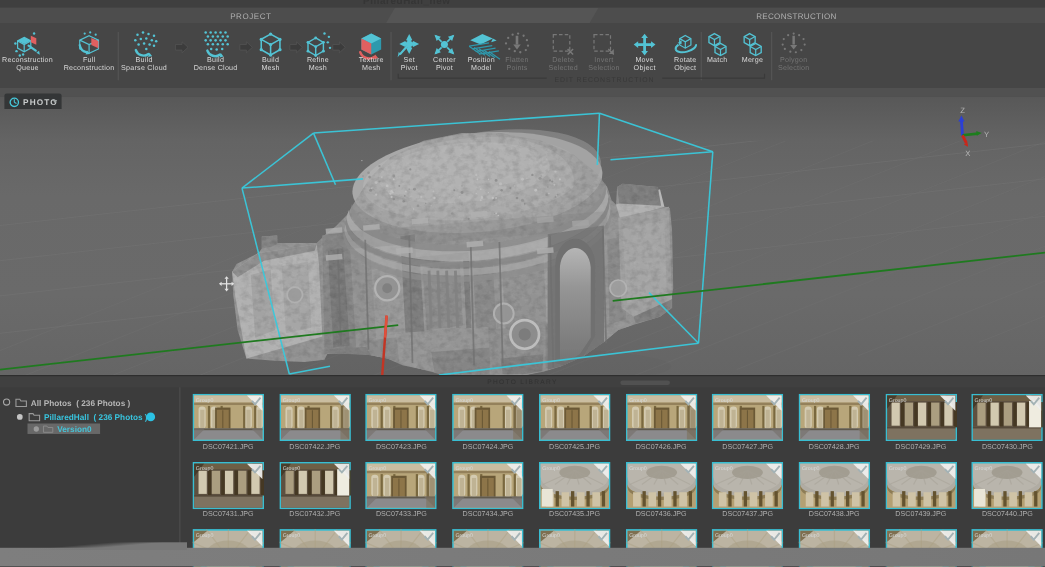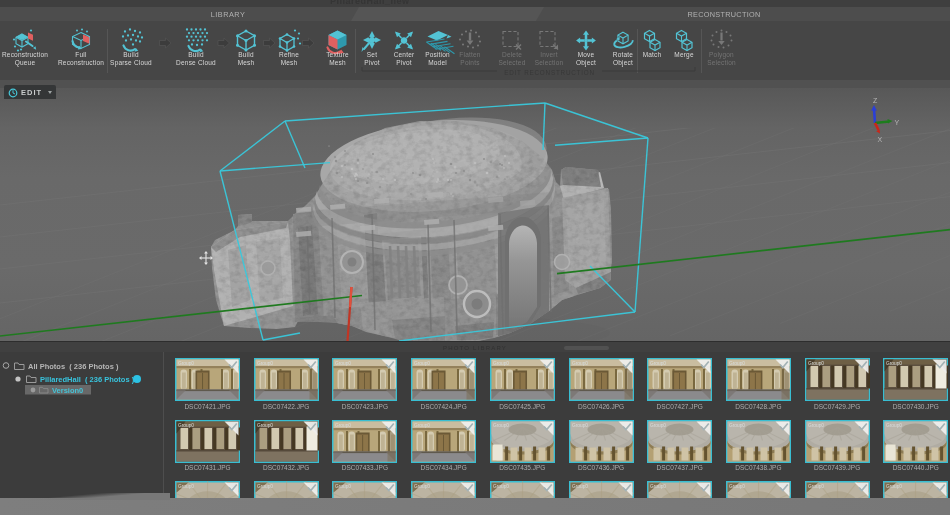--- a/index.html
+++ b/index.html
@@ -9,21 +9,21 @@
 .lbl{position:absolute;font-size:6.5px;line-height:7.6px;text-align:center;color:#d8d8d8;letter-spacing:.2px}
 .lbl.dis{color:#747474}
 .fn{position:absolute;font-size:6.5px;color:#adadad;text-align:center;width:78px}
 </style></head><body>
 <div id="stage">
     <div class="abs" style="left:0;top:0;width:950px;height:7px;background:#3f3f3f;overflow:hidden">
       <div class="abs" style="left:330px;top:-4px;width:200px;font-size:9px;color:#353535;font-weight:bold;letter-spacing:.5px">PillaredHall_new</div>
     </div>
     <div class="abs" style="left:0;top:7px;width:950px;height:14px;background:#4d4d4d;overflow:hidden">
       <div class="abs" style="left:355px;top:0;width:185px;height:14px;background:#555555;transform:skewX(-30deg)"></div>
-      <div class="abs" style="left:0;top:3px;width:456px;text-align:center;font-size:7.3px;color:#b2b2b2;letter-spacing:.5px">LIBRARY</div>
+      <div class="abs" style="left:0;top:3px;width:456px;text-align:center;font-size:7.3px;color:#b2b2b2;letter-spacing:.5px">PROJECT</div>
       <div class="abs" style="left:496px;top:3px;width:456px;text-align:center;font-size:7.3px;color:#b2b2b2;letter-spacing:.3px">RECONSTRUCTION</div>
     </div>
     <div class="abs" style="left:0;top:21px;width:950px;height:59px;background:#464646"></div>
     <div class="abs" style="left:0;top:80px;width:950px;height:8px;background:#515151"></div>
     <svg class="abs" style="left:0;top:21px" width="950" height="59" viewBox="0 0 950 59">
       <line x1="107.5" y1="8" x2="107.5" y2="52" stroke="#565656" stroke-width="1"></line>
       <line x1="355.5" y1="8" x2="355.5" y2="52" stroke="#565656" stroke-width="1"></line>
       <line x1="637.5" y1="8" x2="637.5" y2="52" stroke="#565656" stroke-width="1"></line>
       <line x1="701.5" y1="8" x2="701.5" y2="52" stroke="#565656" stroke-width="1"></line>
       <path transform="translate(159.5,17)" d="M0 2.5 h6 v-2.5 l5.5 5 -5.5 5 v-2.5 h-6 z" fill="#3c3c3c" stroke="#575757" stroke-width="0.6"></path>
@@ -544,21 +544,21 @@
 <text x="19.5" y="1.5" font-size="7" fill="#b5b5b5" font-family="Liberation Sans">Y</text>
 <text x="2.5" y="18.5" font-size="7" fill="#b5b5b5" font-family="Liberation Sans">X</text>
         </g>
       </svg>
     </div>
     <div class="abs" style="left:4px;top:85px;width:52px;height:14px;background:#343637;border-radius:2px 2px 0 0">
 <svg class="abs" style="left:4px;top:2.5px" width="10" height="10" viewBox="0 0 10 10">
 <circle cx="5" cy="5" r="3.8" fill="none" stroke="#46c8da" stroke-width="1.2"></circle>
 <path d="M5 5 L5 2.2 M5 5 L7 6" stroke="#46c8da" stroke-width="1"></path>
       </svg>
-<div class="abs" style="left:17px;top:3px;font-size:7.5px;font-weight:bold;color:#c9cccc;letter-spacing:1px">EDIT</div>
+<div class="abs" style="left:17px;top:3px;font-size:7.5px;font-weight:bold;color:#c9cccc;letter-spacing:1px">PHOTO</div>
 <div class="abs" style="left:44px;top:6px;width:0;height:0;border-left:2.8px solid transparent;border-right:2.8px solid transparent;border-top:3.2px solid #9fa4a4"></div>
 </div>
     <div class="abs" style="left:0;top:341px;width:950px;height:174px;background:#3c3c3c;overflow:hidden">
       <div class="abs" style="left:0;top:0;width:950px;height:11px;background:#404040;border-top:1px solid #2d2d2d">
         <div class="abs" style="left:0;top:2.5px;width:950px;text-align:center;font-size:6px;color:#313131;letter-spacing:1.2px">PHOTO LIBRARY</div>
         <div class="abs" style="left:564px;top:3.5px;width:45px;height:4px;background:#515151;border-radius:2px"></div>
       </div>
       <div class="abs" style="left:163px;top:11px;width:1px;height:163px;background:#4e4e4e"></div>
       <svg class="abs" style="left:0;top:11px" width="163" height="163" viewBox="0 0 163 163">
 <circle cx="6" cy="13.5" r="2.8" fill="none" stroke="#a8a8a8" stroke-width="1"></circle>

